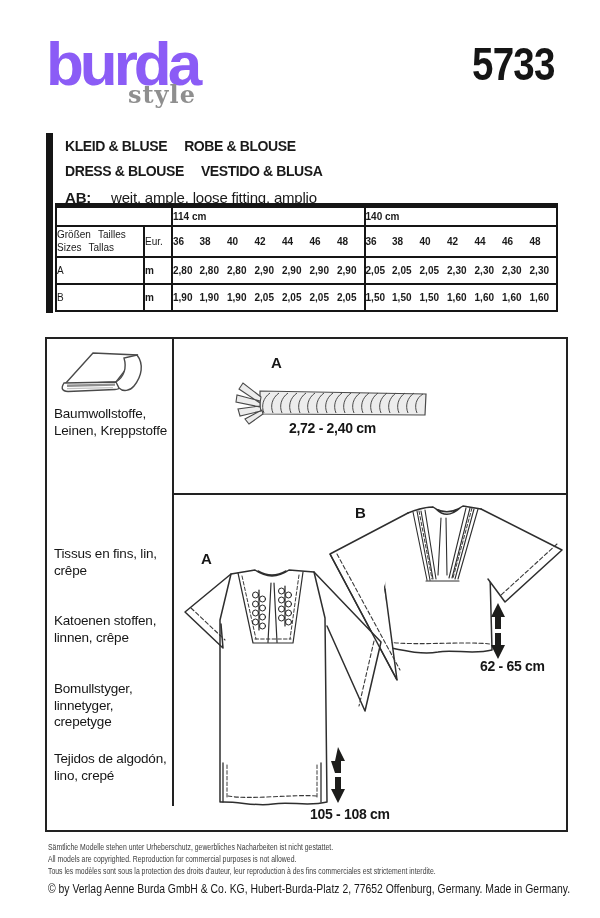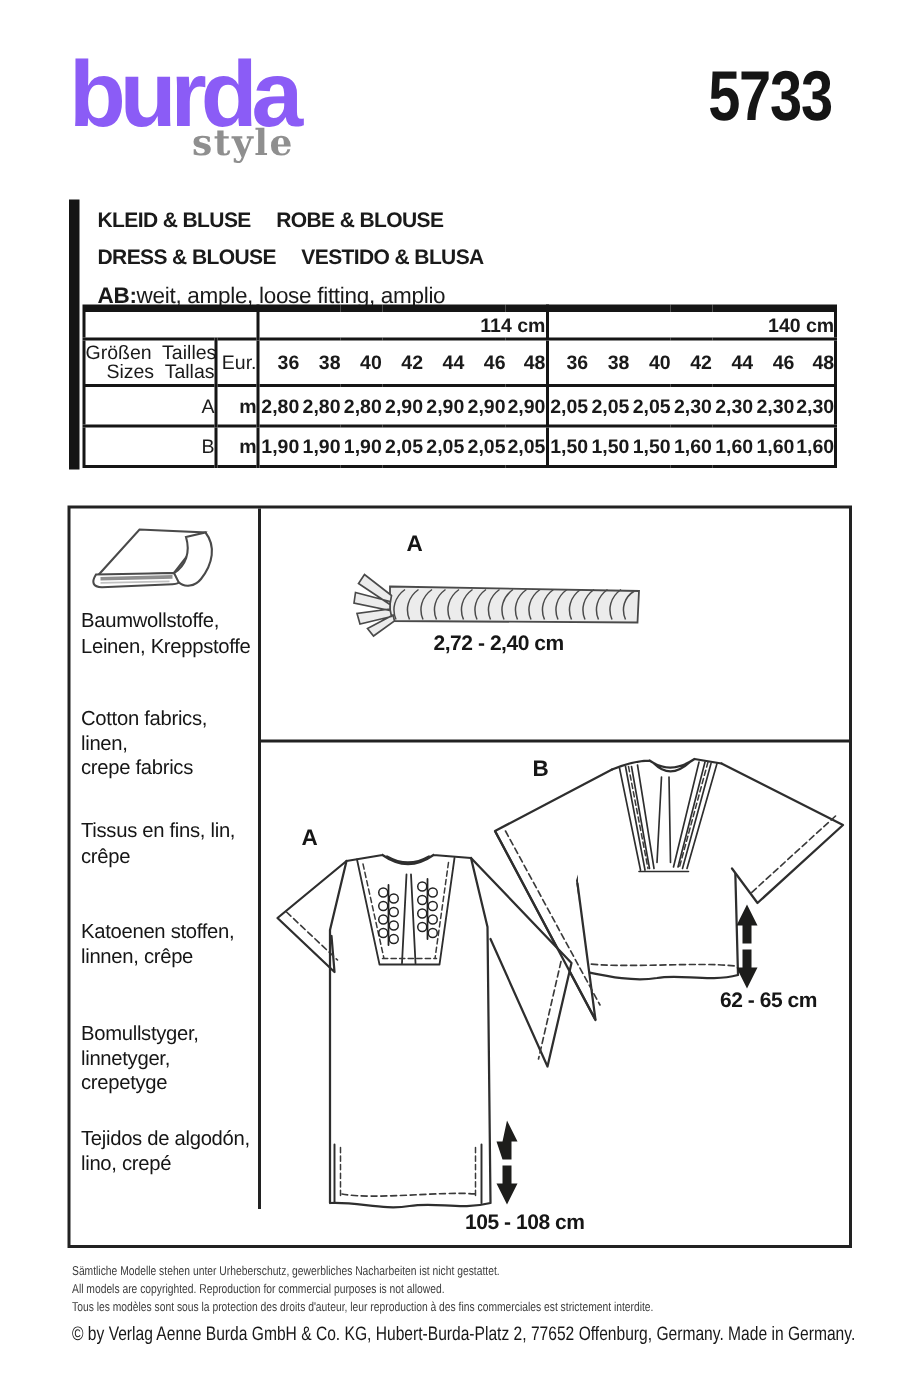--- a/index.html
+++ b/index.html
@@ -10,25 +10,25 @@
   .brand { position:absolute; left:46px; top:28px; font-size:62px; font-weight:bold; letter-spacing:-4px; color:#8b5cf6; }
   .brand-sub { position:absolute; left:128px; top:80px; font-family:"DejaVu Serif", serif; font-size:24px; font-weight:bold; color:#8f8f8f; letter-spacing:1px; }
   .pattern-number { position:absolute; right:45px; top:36px; font-size:47px; font-weight:bold; color:#151515; transform:scaleX(.82); transform-origin:right top; letter-spacing:-1px; }
 
   
   .title-bar { position:absolute; left:46px; top:133px; width:7px; height:180px; background:#151515; }
   .title { position:absolute; left:65px; top:134px; line-height:25px; }
   .t-big { font-size:14px; font-weight:bold; letter-spacing:-0.4px; white-space:nowrap; }
   .t-big .gap2 { display:inline-block; width:17px; }
   .t-ab { font-size:15px; margin-top:1px; letter-spacing:-0.2px; }
-  .t-ab b { margin-right:0; }
+  .t-ab b { margin-right:20px; }
 
   
   table.size-table { position:absolute; left:55px; top:203px; width:501px; border-collapse:collapse; table-layout:fixed; border:2px solid #151515; border-top:5px solid #151515; }
-  table.size-table td { font-size:13px; text-align:right; vertical-align:middle; padding:0; white-space:nowrap;margin-top:44px; }
+  table.size-table td { font-size:10px; text-align:left; vertical-align:middle; padding:0; white-space:nowrap;margin-top:44px; }
   table.size-table tr { border-bottom:2px solid #151515; }
   td.bR { border-right:2px solid #151515; }
   .r1 td { height:20px; font-size:13px; font-weight:bold; }
   .r2 td { height:31px; }
   .rv td { height:27px; font-weight:bold; }
   td.lblcell { text-align:left; padding-left:5px; font-weight:normal; font-size:11.5px; line-height:13px; }
   td.viewcell { text-align:left; padding-left:5px; font-weight:normal; font-size:13px; }
   td.unitcell { text-align:right; padding-right:3px; font-weight:bold; }
   td.szc { font-weight:bold; }
   .wgap { display:inline-block; width:7px; }
@@ -141,21 +141,20 @@
   <div class="main-box">
     <div class="fabric-col">
       <svg style="left:6px;top:5px" width="96" height="58" viewBox="0 0 96 58">
         <path d="M12,40 L40,9 L84,11 L63,38 Z" fill="#fff" stroke="#4a4a4a" stroke-width="1.4"></path>
         <path d="M11,39 Q6,47 15,47.5 L62,45.5 Q71,45 64,38 Z" fill="#fff" stroke="#4a4a4a" stroke-width="1.4"></path>
         <path d="M14,41.8 L62,40.6" stroke="#8f8f8f" stroke-width="2.4" fill="none"></path>
         <path d="M14,44.6 L60,43.6" stroke="#c2c2c2" stroke-width="1.2" fill="none"></path>
         <path d="M84,11 C91,20 89,32 81,42 C77,47 70,48 66,44 L63,38 C71,33 74,24 71,14 Z" fill="#fff" stroke="#4a4a4a" stroke-width="1.4"></path>
       </svg>
       <div class="fabric-item" style="top:67px"><span>Baumwollstoffe,</span><br><span>Leinen, Kreppstoffe</span></div>
-      <div class="fabric-item" style="top:132px"><span>Cotton fabrics, linen,</span><br><span>crepe fabrics</span></div>
       <div class="fabric-item" style="top:207px"><span>Tissus en fins, lin,</span><br><span>crêpe</span></div>
       <div class="fabric-item" style="top:274px"><span>Katoenen stoffen,</span><br><span>linnen, crêpe</span></div>
       <div class="fabric-item" style="top:412px"><span>Tejidos de algodón,</span><br><span>lino, crepé</span></div>
       <div class="fabric-item" style="top:342px"><span>Bomullstyger,</span><br><span>linnetyger, crepetyge</span></div>
     </div>
     <div class="divider-h"></div>
   </div>
 
   <div class="abs-label view-label" style="left:271px;top:354px">A</div>
   <svg style="left:230px;top:350px" width="210" height="82" viewBox="0 0 210 82">

